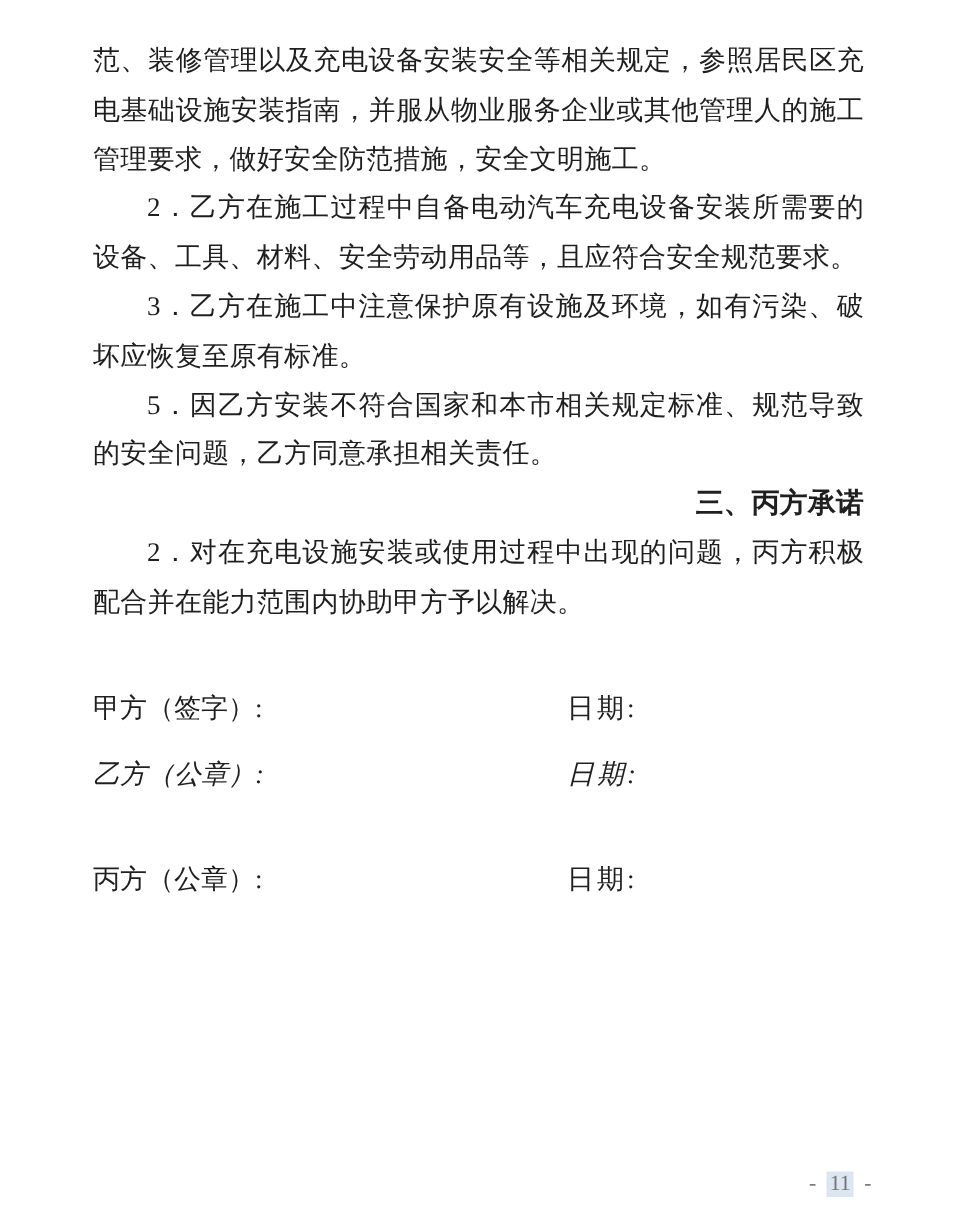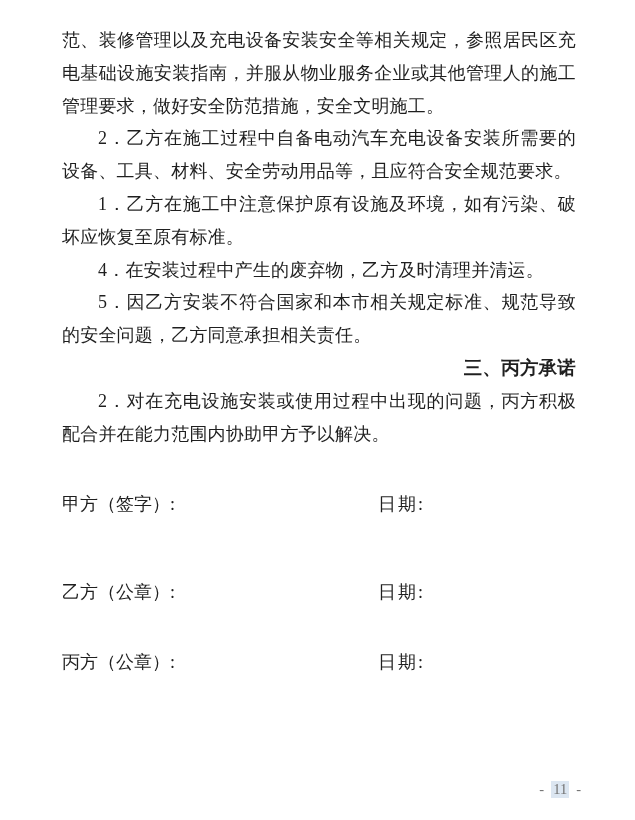--- a/index.html
+++ b/index.html
@@ -36,21 +36,21 @@
     text-align: right;
   }
   .signature-block { margin-top: 44px; }
   .sig-row {
     position: relative;
     height: 20px;
     line-height: 20px;
     font-size: 18px;
   }
   .sig-row.row-1 { margin-top: 0; }
-  .sig-row.row-2 { margin-top: 68px; }
+  .sig-row.row-2 { margin-top: 24px; font-style: italic; }
   .sig-row.row-3 { margin-top: 50px; text-align: right; }
   .sig-party { position: absolute; left: 0; top: 0; white-space: nowrap; }
   .sig-date { position: absolute; left: 316px; top: 0; white-space: nowrap; letter-spacing: 2px; }
   .page-number {
     position: absolute;
     right: 46px;
     bottom: 22px;
     font-size: 14.5px;
     color: #737373;
     white-space: nowrap;
@@ -66,23 +66,22 @@
 </head>
 <body>
 
 <div class="page">
   <div class="content">
 
     <p class="para continuation">范、装修管理以及充电设备安装安全等相关规定，参照居民区充电基础设施安装指南，并服从物业服务企业或其他管理人的施工管理要求，做好安全防范措施，安全文明施工。</p>
 
     <p class="para indent">2．乙方在施工过程中自备电动汽车充电设备安装所需要的设备、工具、材料、安全劳动用品等，且应符合安全规范要求。</p>
 
-    <p class="para indent">1．乙方在施工中注意保护原有设施及环境，如有污染、破坏应恢复至原有标准。</p>
+    <p class="para indent">3．乙方在施工中注意保护原有设施及环境，如有污染、破坏应恢复至原有标准。</p>
 
-    <p class="para indent">4．在安装过程中产生的废弃物，乙方及时清理并清运。</p>
 
     <p class="para indent">5．因乙方安装不符合国家和本市相关规定标准、规范导致的安全问题，乙方同意承担相关责任。</p>
 
     <p class="para heading">三、丙方承诺</p>
 
 
     <p class="para indent">2．对在充电设施安装或使用过程中出现的问题，丙方积极配合并在能力范围内协助甲方予以解决。</p>
 
     <div class="signature-block">
 

